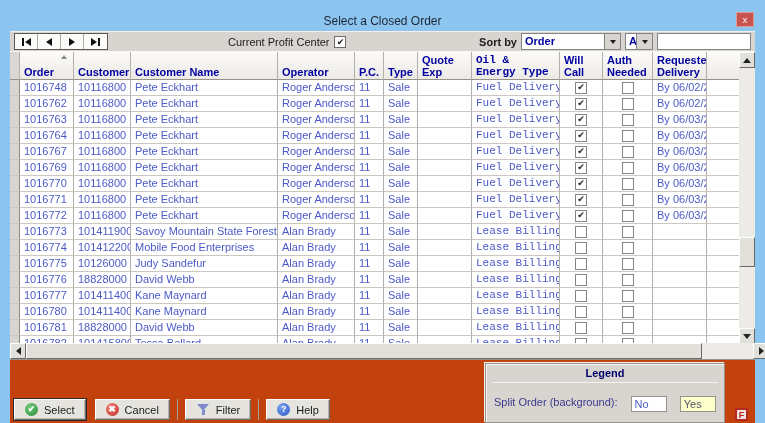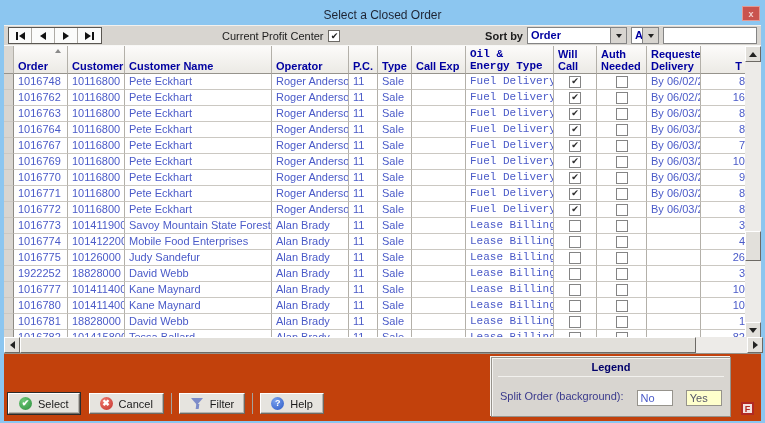--- a/index.html
+++ b/index.html
@@ -1,19 +1,19 @@
 <!DOCTYPE html>
 <html><head>
 <meta charset="utf-8">
 <style>
   * { margin:0; padding:0; box-sizing:border-box; }
   html,body { width:765px; height:423px; overflow:hidden; }
   body { font-family:"Liberation Sans", sans-serif; font-size:11px; }
 
-  .dialog { width:765px; height:423px; background:#8cc6f0; padding:4px; position:relative; }
+  .dialog { width:765px; height:423px; background:#8cc6f0; padding:10px; position:relative; }
 
   
   .titlebar { height:21px; position:relative; display:flex; align-items:center; justify-content:center; }
   .title { font-size:12px; color:#1e2433; }
   .close-btn { position:absolute; right:1px; top:2px; width:18px; height:15px;
     background:#c9534e; border:1px solid #e29a95; color:#f2cfcd; font-size:9px; font-weight:bold;
     display:flex; align-items:center; justify-content:center; cursor:pointer; }
 
   .body { height:396px; background:#d8d5d0; display:flex; flex-direction:column; }
 
@@ -166,21 +166,21 @@
 
     <div class="grid">
       <div class="grid-header">
         <div class="hcell c0 sel-h"></div>
         <div class="hcell c1"><span>Order</span><span class="sort-caret"></span></div>
         <div class="hcell c2">Customer</div>
         <div class="hcell c3">Customer Name</div>
         <div class="hcell c4">Operator</div>
         <div class="hcell c5">P.C.</div>
         <div class="hcell c6">Type</div>
-        <div class="hcell c7">Call Exp</div>
+        <div class="hcell c7">Quote Exp</div>
         <div class="hcell c8">Oil &amp; Energy Type</div>
         <div class="hcell c9">Will
 Call</div>
         <div class="hcell c10">Pre-Auth
 Needed</div>
         <div class="hcell c11">Requested
 Delivery</div>
         <div class="hcell c12 right">T</div>
       </div>
 
@@ -408,21 +408,21 @@
               <span class="gridcheck"></span>
             </div>
             <div class="cell center c10">
               <span class="gridcheck"></span>
             </div>
             <div class="cell c11"></div>
             <div class="cell right c12">26</div>
           </div>
           <div class="grid-row">
             <div class="cell selector c0"></div>
-            <div class="cell c1">1922252</div>
+            <div class="cell c1">1016776</div>
             <div class="cell c2">18828000</div>
             <div class="cell c3">David Webb</div>
             <div class="cell c4">Alan Brady</div>
             <div class="cell c5">11</div>
             <div class="cell c6">Sale</div>
             <div class="cell c7"></div>
             <div class="cell c8">Lease Billing</div>
             <div class="cell center c9">
               <span class="gridcheck"></span>
             </div>

